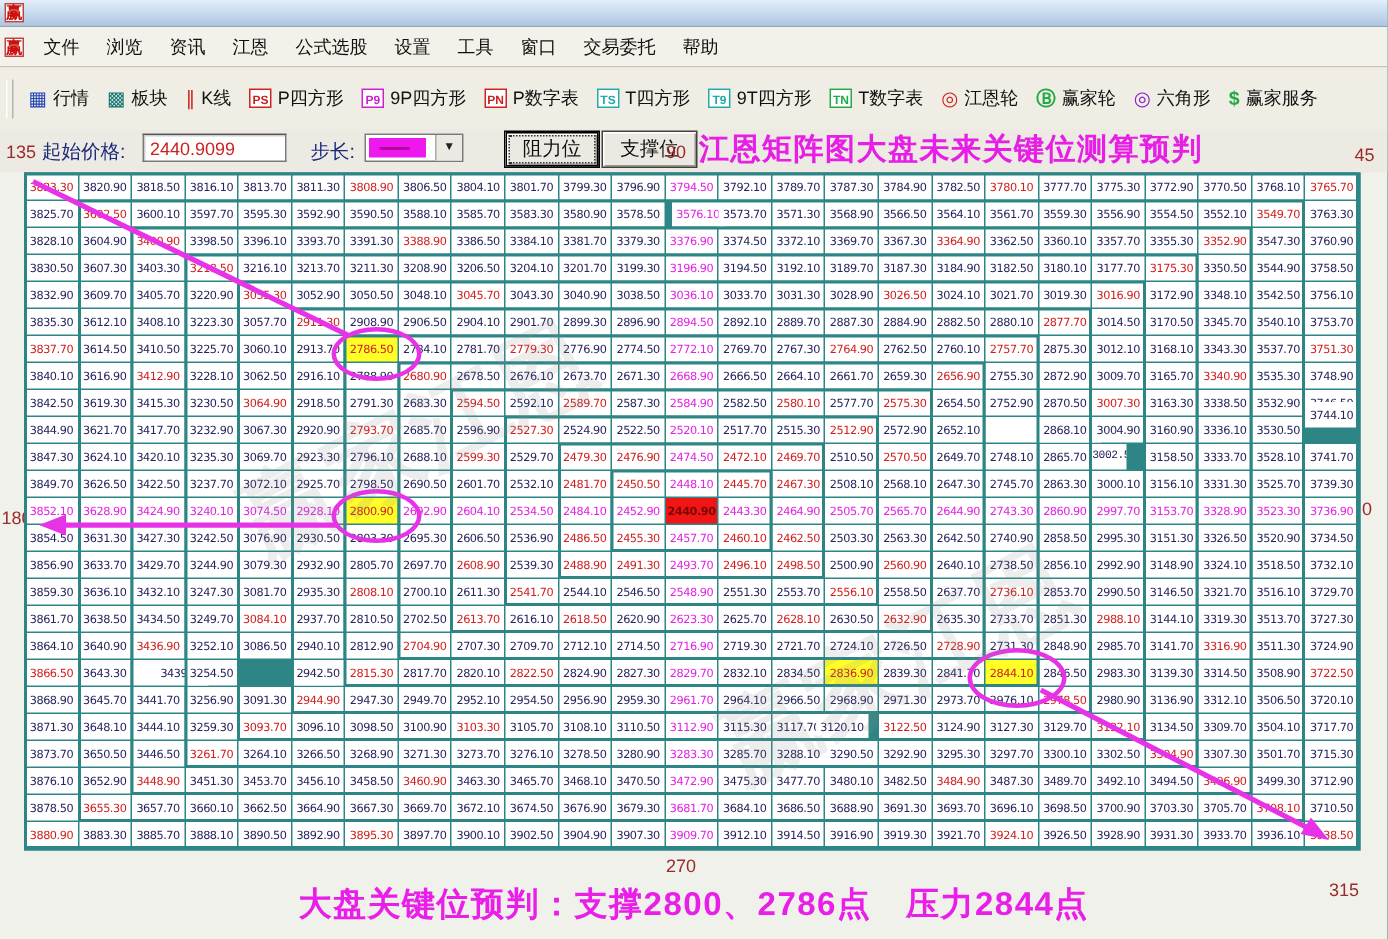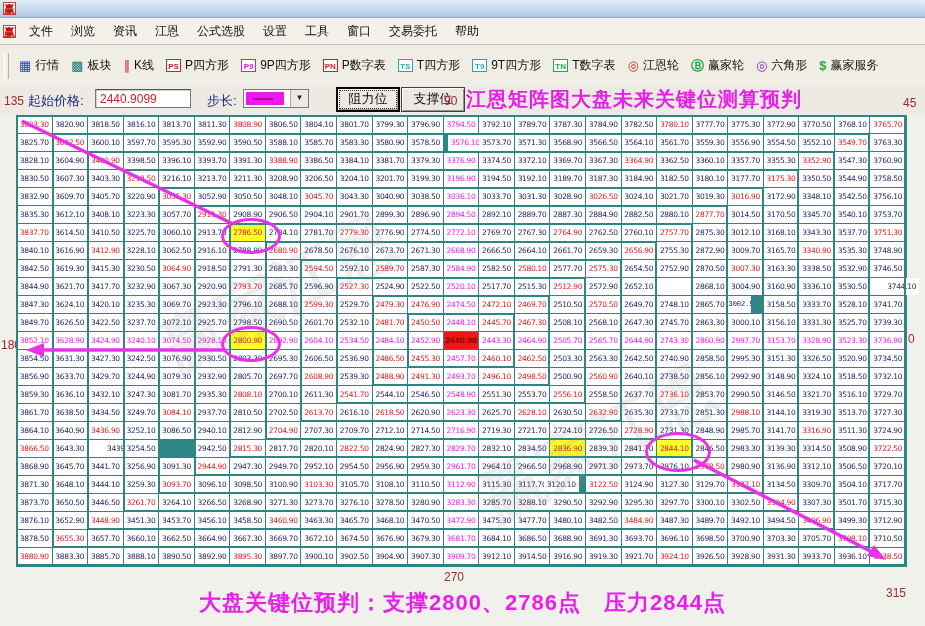--- a/index.html
+++ b/index.html
@@ -407,21 +407,21 @@
     <div class="gcell" style="left:497.84px;top:162.00px;width:34.56px;height:17.00px;line-height:17.00px;">2515.30</div>
     <div class="gcell red" style="left:533.40px;top:162.00px;width:34.56px;height:17.00px;line-height:17.00px;">2512.90</div>
     <div class="gcell" style="left:568.96px;top:162.00px;width:34.56px;height:17.00px;line-height:17.00px;">2572.90</div>
     <div class="gcell" style="left:604.52px;top:162.00px;width:34.56px;height:17.00px;line-height:17.00px;">2652.10</div>
     <div class="gcell red" style="left:640.08px;top:162.00px;width:34.56px;height:17.00px;line-height:17.00px;padding-left:42px;">2750.50</div>
     <div class="gcell" style="left:675.64px;top:162.00px;width:34.56px;height:17.00px;line-height:17.00px;">2868.10</div>
     <div class="gcell" style="left:711.20px;top:162.00px;width:34.56px;height:17.00px;line-height:17.00px;">3004.90</div>
     <div class="gcell" style="left:746.76px;top:162.00px;width:34.56px;height:17.00px;line-height:17.00px;">3160.90</div>
     <div class="gcell" style="left:782.32px;top:162.00px;width:34.56px;height:17.00px;line-height:17.00px;">3336.10</div>
     <div class="gcell" style="left:817.88px;top:162.00px;width:34.56px;height:17.00px;line-height:17.00px;">3530.50</div>
-    <div class="gcell" style="left:853.44px;top:162.00px;width:34.56px;height:17.00px;line-height:17.00px;padding-left:14px;">3744.10</div>
+    <div class="gcell" style="left:853.44px;top:152px;width:34.56px;height:17.00px;line-height:17.00px;">3744.10</div>
     <div class="gcell" style="left:0.00px;top:180.00px;width:34.56px;height:17.00px;line-height:17.00px;">3847.30</div>
     <div class="gcell" style="left:35.56px;top:180.00px;width:34.56px;height:17.00px;line-height:17.00px;">3624.10</div>
     <div class="gcell" style="left:71.12px;top:180.00px;width:34.56px;height:17.00px;line-height:17.00px;">3420.10</div>
     <div class="gcell" style="left:106.68px;top:180.00px;width:34.56px;height:17.00px;line-height:17.00px;">3235.30</div>
     <div class="gcell" style="left:142.24px;top:180.00px;width:34.56px;height:17.00px;line-height:17.00px;">3069.70</div>
     <div class="gcell" style="left:177.80px;top:180.00px;width:34.56px;height:17.00px;line-height:17.00px;">2923.30</div>
     <div class="gcell" style="left:213.36px;top:180.00px;width:34.56px;height:17.00px;line-height:17.00px;">2796.10</div>
     <div class="gcell" style="left:248.92px;top:180.00px;width:34.56px;height:17.00px;line-height:17.00px;">2688.10</div>
     <div class="gcell red" style="left:284.48px;top:180.00px;width:34.56px;height:17.00px;line-height:17.00px;">2599.30</div>
     <div class="gcell" style="left:320.04px;top:180.00px;width:34.56px;height:17.00px;line-height:17.00px;">2529.70</div>

